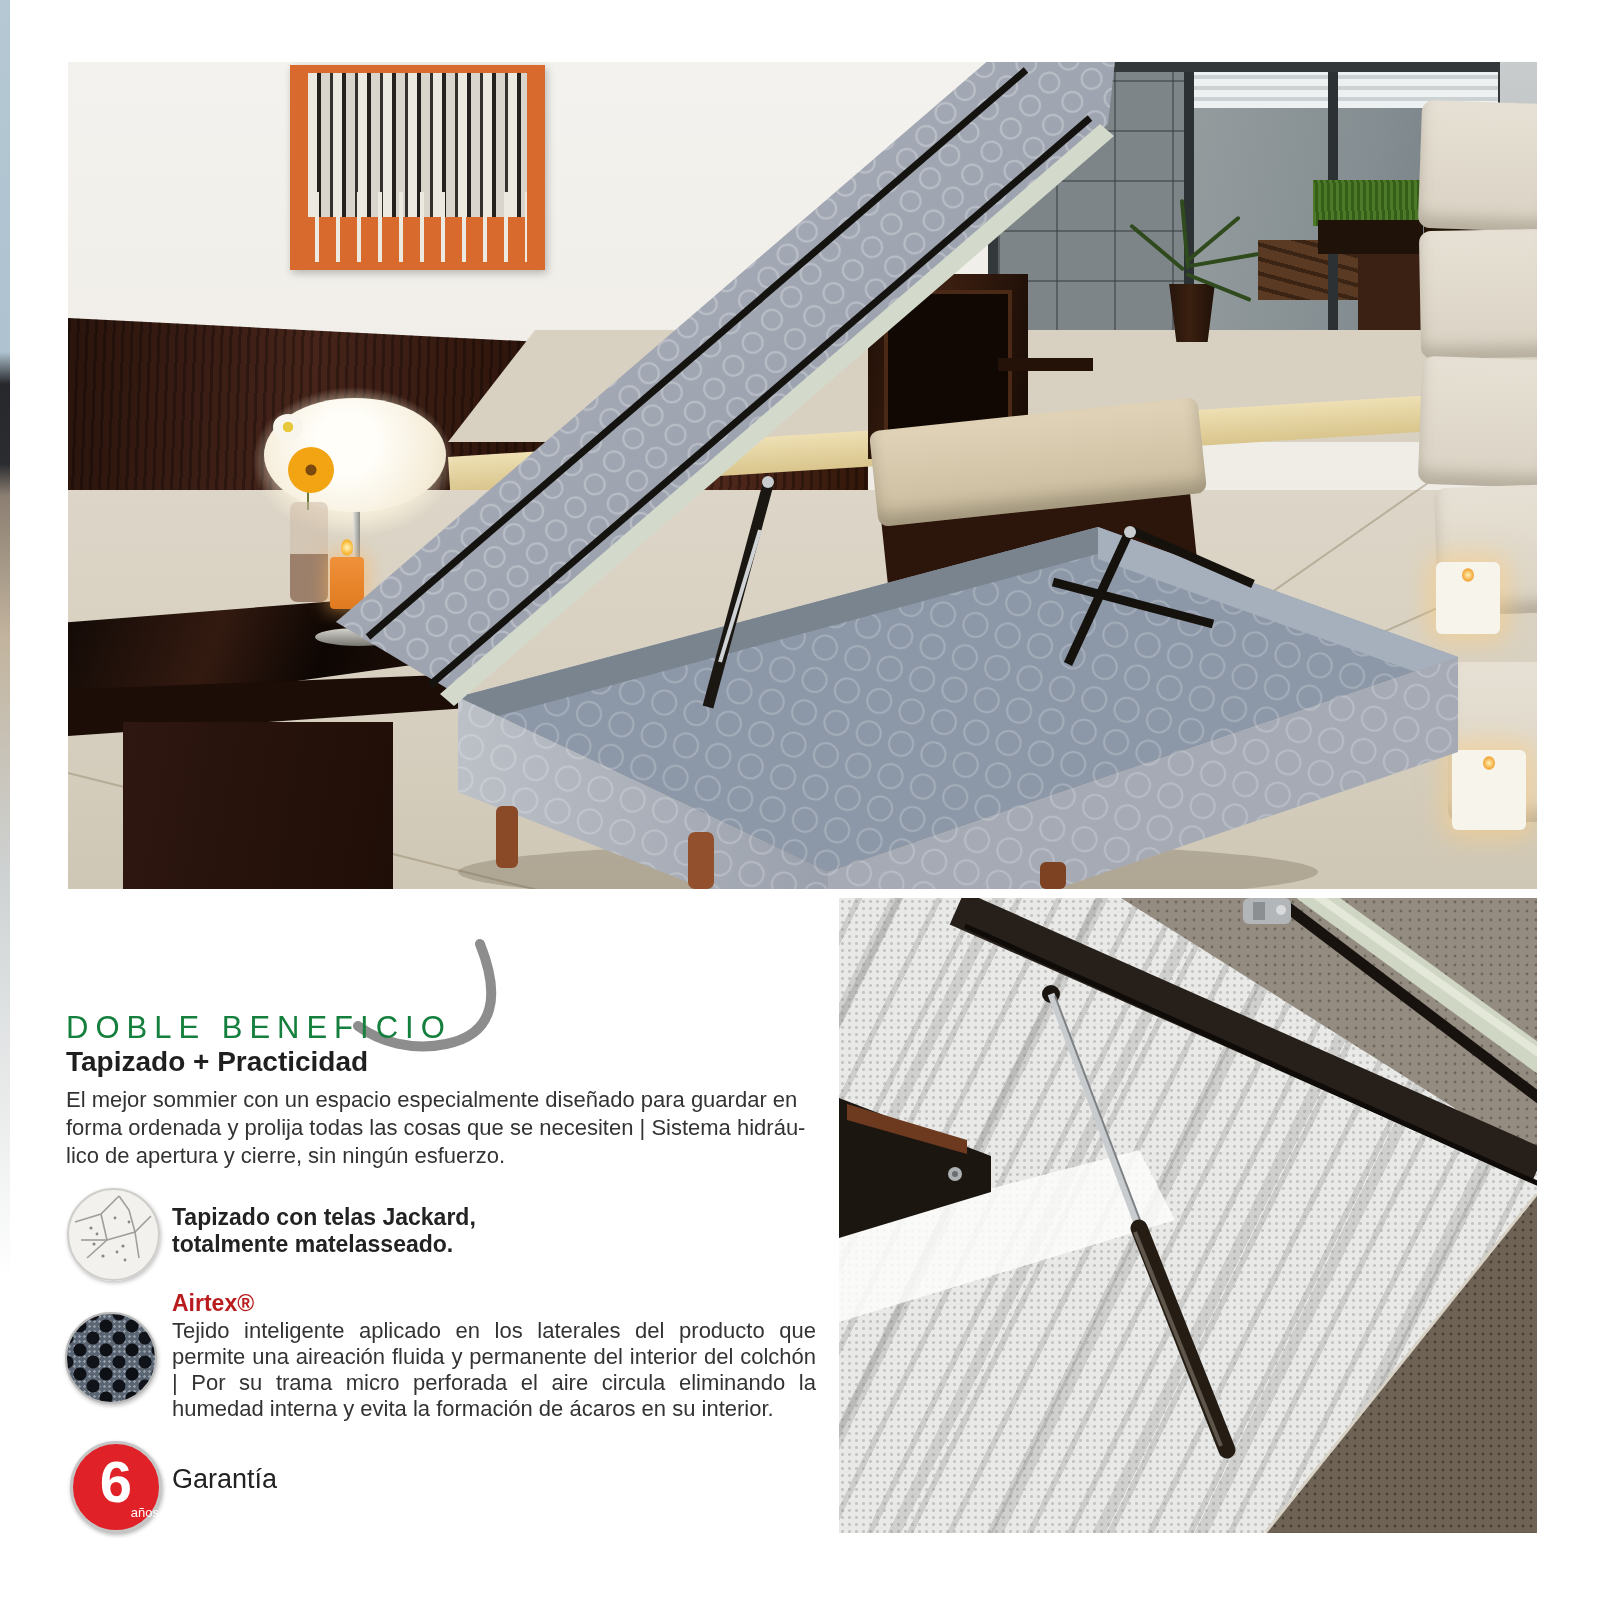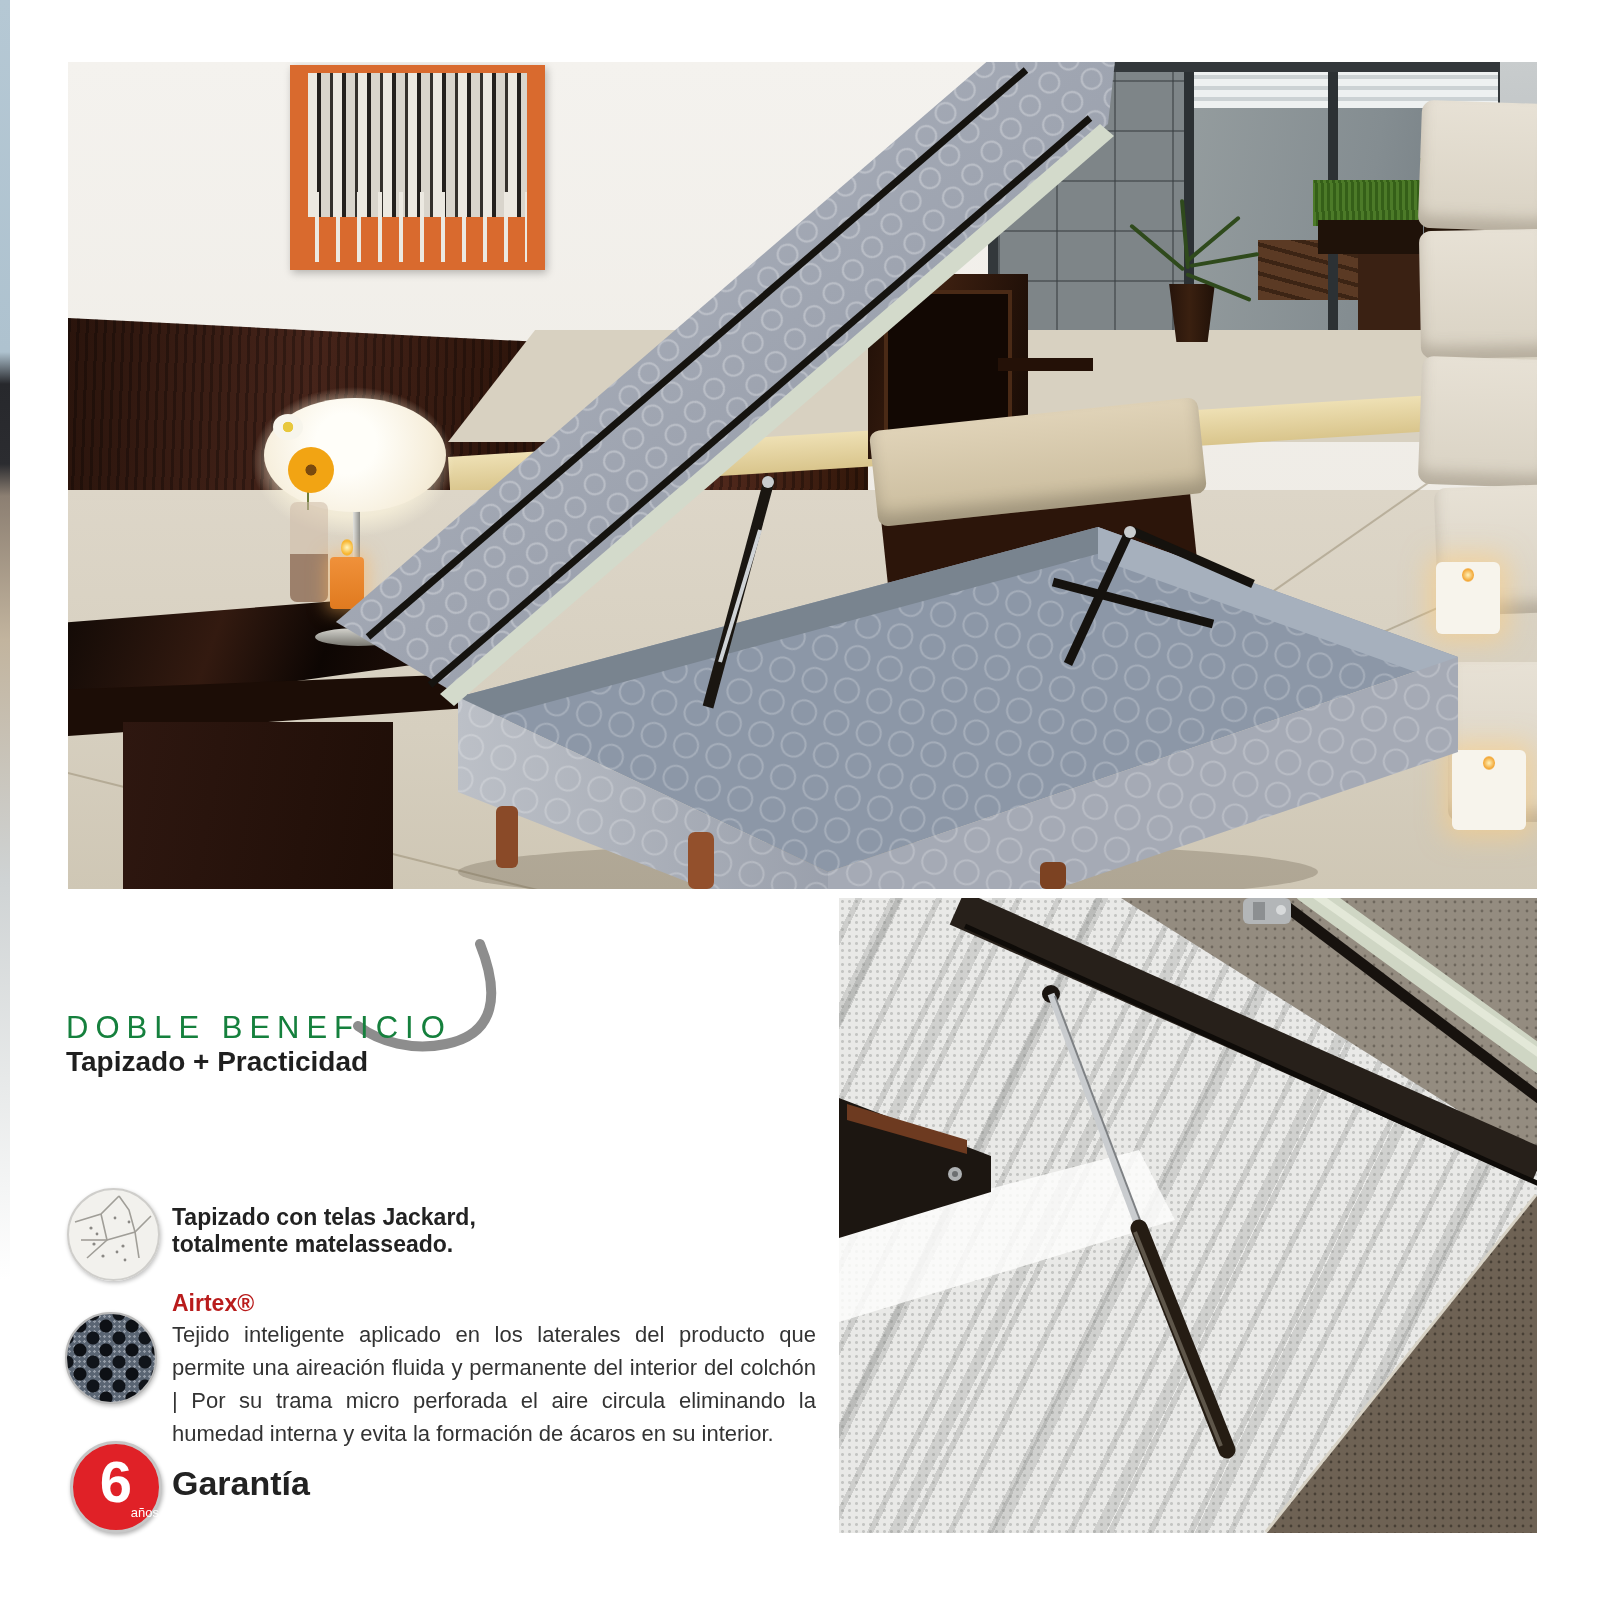--- a/index.html
+++ b/index.html
@@ -123,28 +123,28 @@
   .swatch{border-radius:50%;box-shadow:1px 2px 4px rgba(0,0,0,.25);}
   #swatch-jackard{left:67px;top:1188px;width:93px;height:93px;}
   #swatch-airtex{left:65px;top:1312px;width:92px;height:92px;background:#5a6573;
     background-image:radial-gradient(circle,#0d1015 0 6px,rgba(13,16,21,0) 7px),
                      radial-gradient(circle,#10141a 0 6px,rgba(16,20,26,0) 7px),
                      radial-gradient(rgba(205,210,218,.5) 1px,transparent 1.5px);
     background-size:26px 24px,26px 24px,5px 5px;background-position:0 0,13px 12px,0 0;
     border:2px solid #b9b9b9;box-sizing:border-box;}
   #feature1-text{left:172px;top:1204px;font-size:23px;line-height:27px;font-weight:bold;color:#222;}
   #feature2-heading{left:172px;top:1290px;font-size:23px;font-weight:bold;color:#b91c1c;}
-  #feature2-text{left:172px;top:1318px;width:644px;font-size:22px;line-height:33px;color:#333;}
+  #feature2-text{left:172px;top:1318px;width:644px;font-size:22px;line-height:26px;color:#333;}
 
   #badge{left:70px;top:1441px;width:92px;height:92px;border-radius:50%;background:#e02127;
     border:3px solid #c6c6c6;box-sizing:border-box;box-shadow:1px 2px 4px rgba(0,0,0,.3);
     text-align:center;color:#fff;}
   #badge-years{font-size:58px;font-weight:bold;line-height:60px;margin-top:8px;}
   #badge-years-label{font-size:13px;line-height:13px;margin-top:-6px;text-align:right;}
-  #warranty-label{left:172px;top:1464px;font-size:34px;font-weight:bold;color:#222;}
+  #warranty-label{left:172px;top:1464px;font-size:27px;font-weight:normal;color:#222;}
 </style>
 </head>
 <body>
 
 <div id="page">
 
   <div class="abs" id="edge-strip"></div>
 
   <div class="abs" id="photo-main">
 
@@ -331,20 +331,23 @@
         <circle cx="442" cy="12" r="5" fill="#d8dadb"></circle>
       </g>
     </svg>
   </div>
 
   <svg class="abs" style="left:300px;top:930px;" width="260" height="130" viewBox="0 0 260 130">
     <path d="M180,14 C200,64 196,104 146,114 C112,121 80,112 58,96" fill="none" stroke="#8d8d8d" stroke-width="10" stroke-linecap="round"></path>
   </svg>
   <div class="abs" id="subtitle">DOBLE BENEFICIO</div>
   <div class="abs" id="tagline">Tapizado + Practicidad</div>
+  <div class="abs pre" id="description">El mejor sommier con un espacio especialmente diseñado para guardar en
+forma ordenada y prolija todas las cosas que se necesiten | Sistema hidráu-
+lico de apertura y cierre, sin ningún esfuerzo.</div>
 
   <div class="abs swatch" id="swatch-jackard">
     <svg width="93" height="93" viewBox="0 0 93 93">
       <circle cx="46.5" cy="46.5" r="45.5" fill="#f2f1ed" stroke="#cfcecb" stroke-width="2"></circle>
       <g fill="none" stroke="#a09e98" stroke-width="1.6">
         <path d="M8,34 L34,26 L52,8"></path>
           <path d="M34,26 L40,52 L20,70"></path>
         <path d="M40,52 L68,44 L84,28"></path>
           <path d="M68,44 L72,70"></path>
         <path d="M14,52 L40,52"></path>

